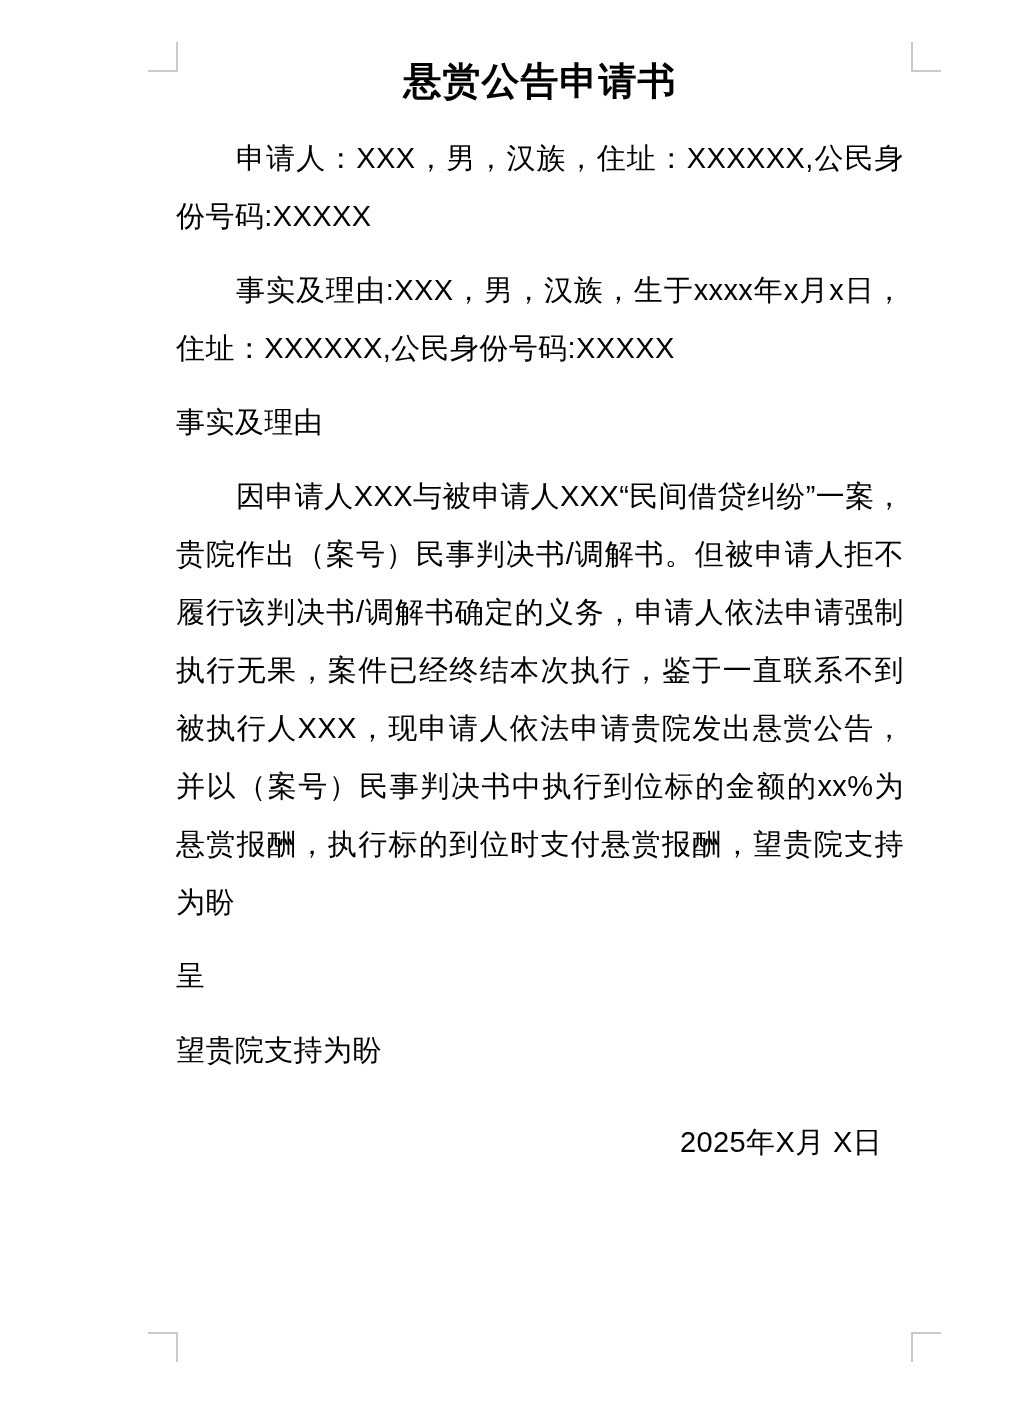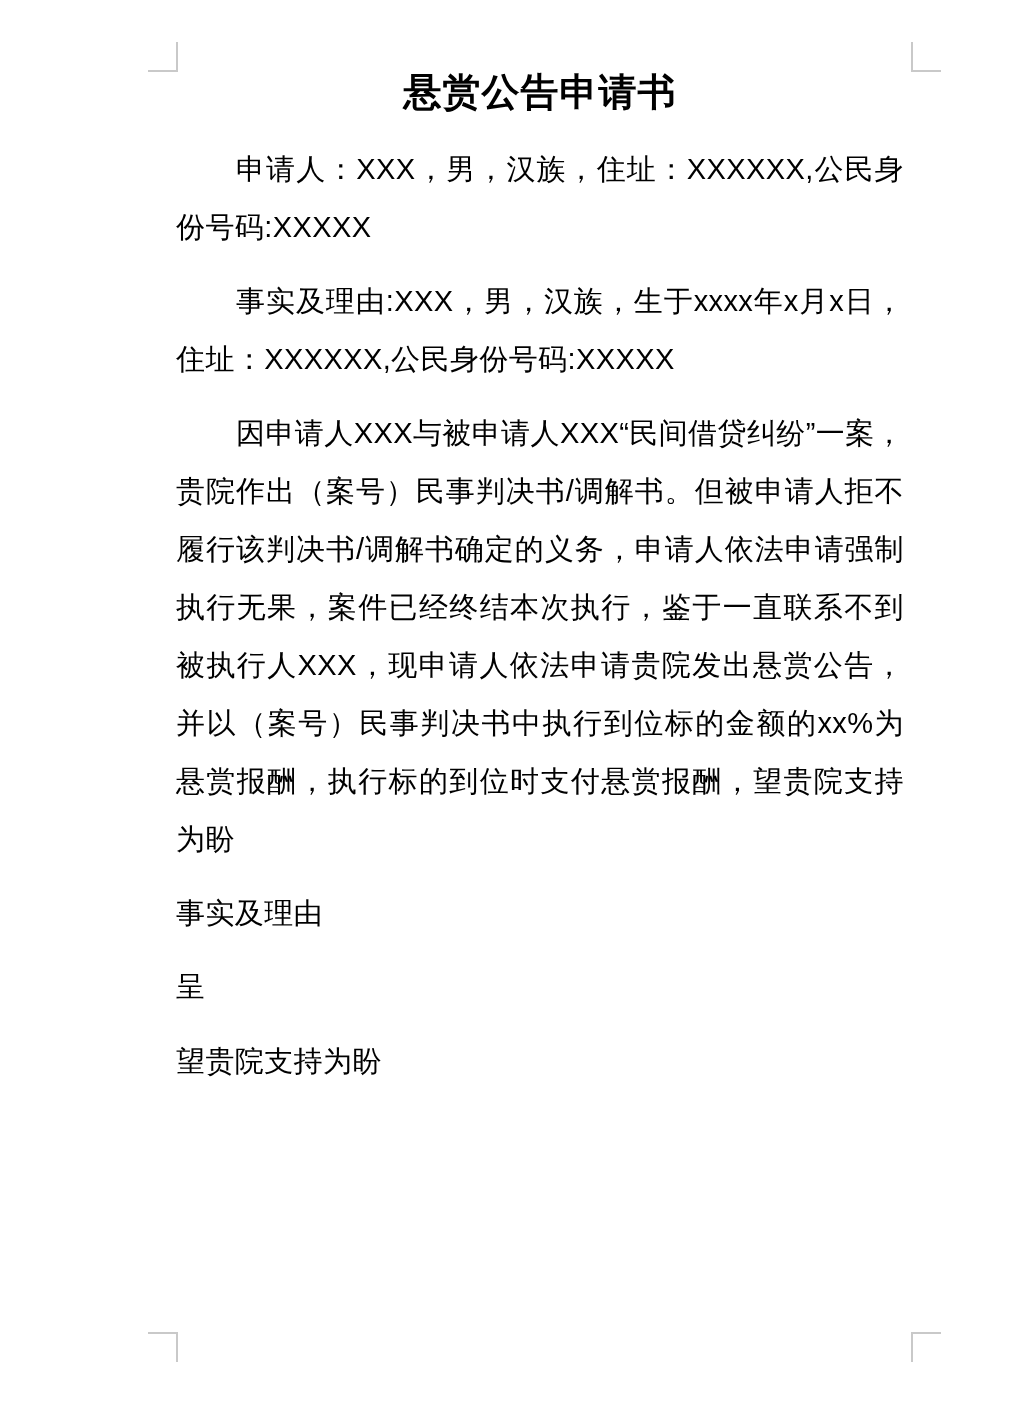--- a/index.html
+++ b/index.html
@@ -57,21 +57,21 @@
     left: 160px;
     top: 60px;
     width: 760px;
   }
   .doc-title {
     text-align: center;
     font-size: 38px;
     font-weight: bold;
     letter-spacing: 1px;
     line-height: 1.1;
-    margin: 12px 0 26px 0;
+    margin: 1px 0 26px 0;
     white-space: nowrap;
   }
   .para {
     font-size: 29px;
     line-height: 58px;
     letter-spacing: 0.4px;
     text-align: justify;
     text-justify: inter-character;
     word-break: break-all;
     margin: 16px;
@@ -109,25 +109,26 @@
   <div class="crop br"></div>
 
   <div class="doc">
 
     <div class="doc-title">悬赏公告申请书</div>
 
     <p class="para indent">申请人：XXX，男，汉族，住址：XXXXXX,公民身份号码:XXXXX</p>
 
     <p class="para indent">事实及理由:XXX，男，汉族，生于xxxx年x月x日，住址：XXXXXX,公民身份号码:XXXXX</p>
 
+    <p class="para plain">事实及理由</p>
+
     <p class="para indent">因申请人XXX与被申请人XXX“民间借贷纠纷”一案，贵院作出（案号）民事判决书/调解书。但被申请人拒不履行该判决书/调解书确定的义务，申请人依法申请强制执行无果，案件已经终结本次执行，鉴于一直联系不到被执行人XXX，现申请人依法申请贵院发出悬赏公告，并以（案号）民事判决书中执行到位标的金额的xx%为悬赏报酬，执行标的到位时支付悬赏报酬，望贵院支持为盼</p>
-
-    <p class="para plain">事实及理由</p>
 
     <p class="para plain">呈</p>
 
     <p class="para plain">望贵院支持为盼</p>
 
     <div class="signature">
+      <div class="sig-date">2025年X月 X日</div>
     </div>
 
   </div>
 </div>
 
 </body></html>

